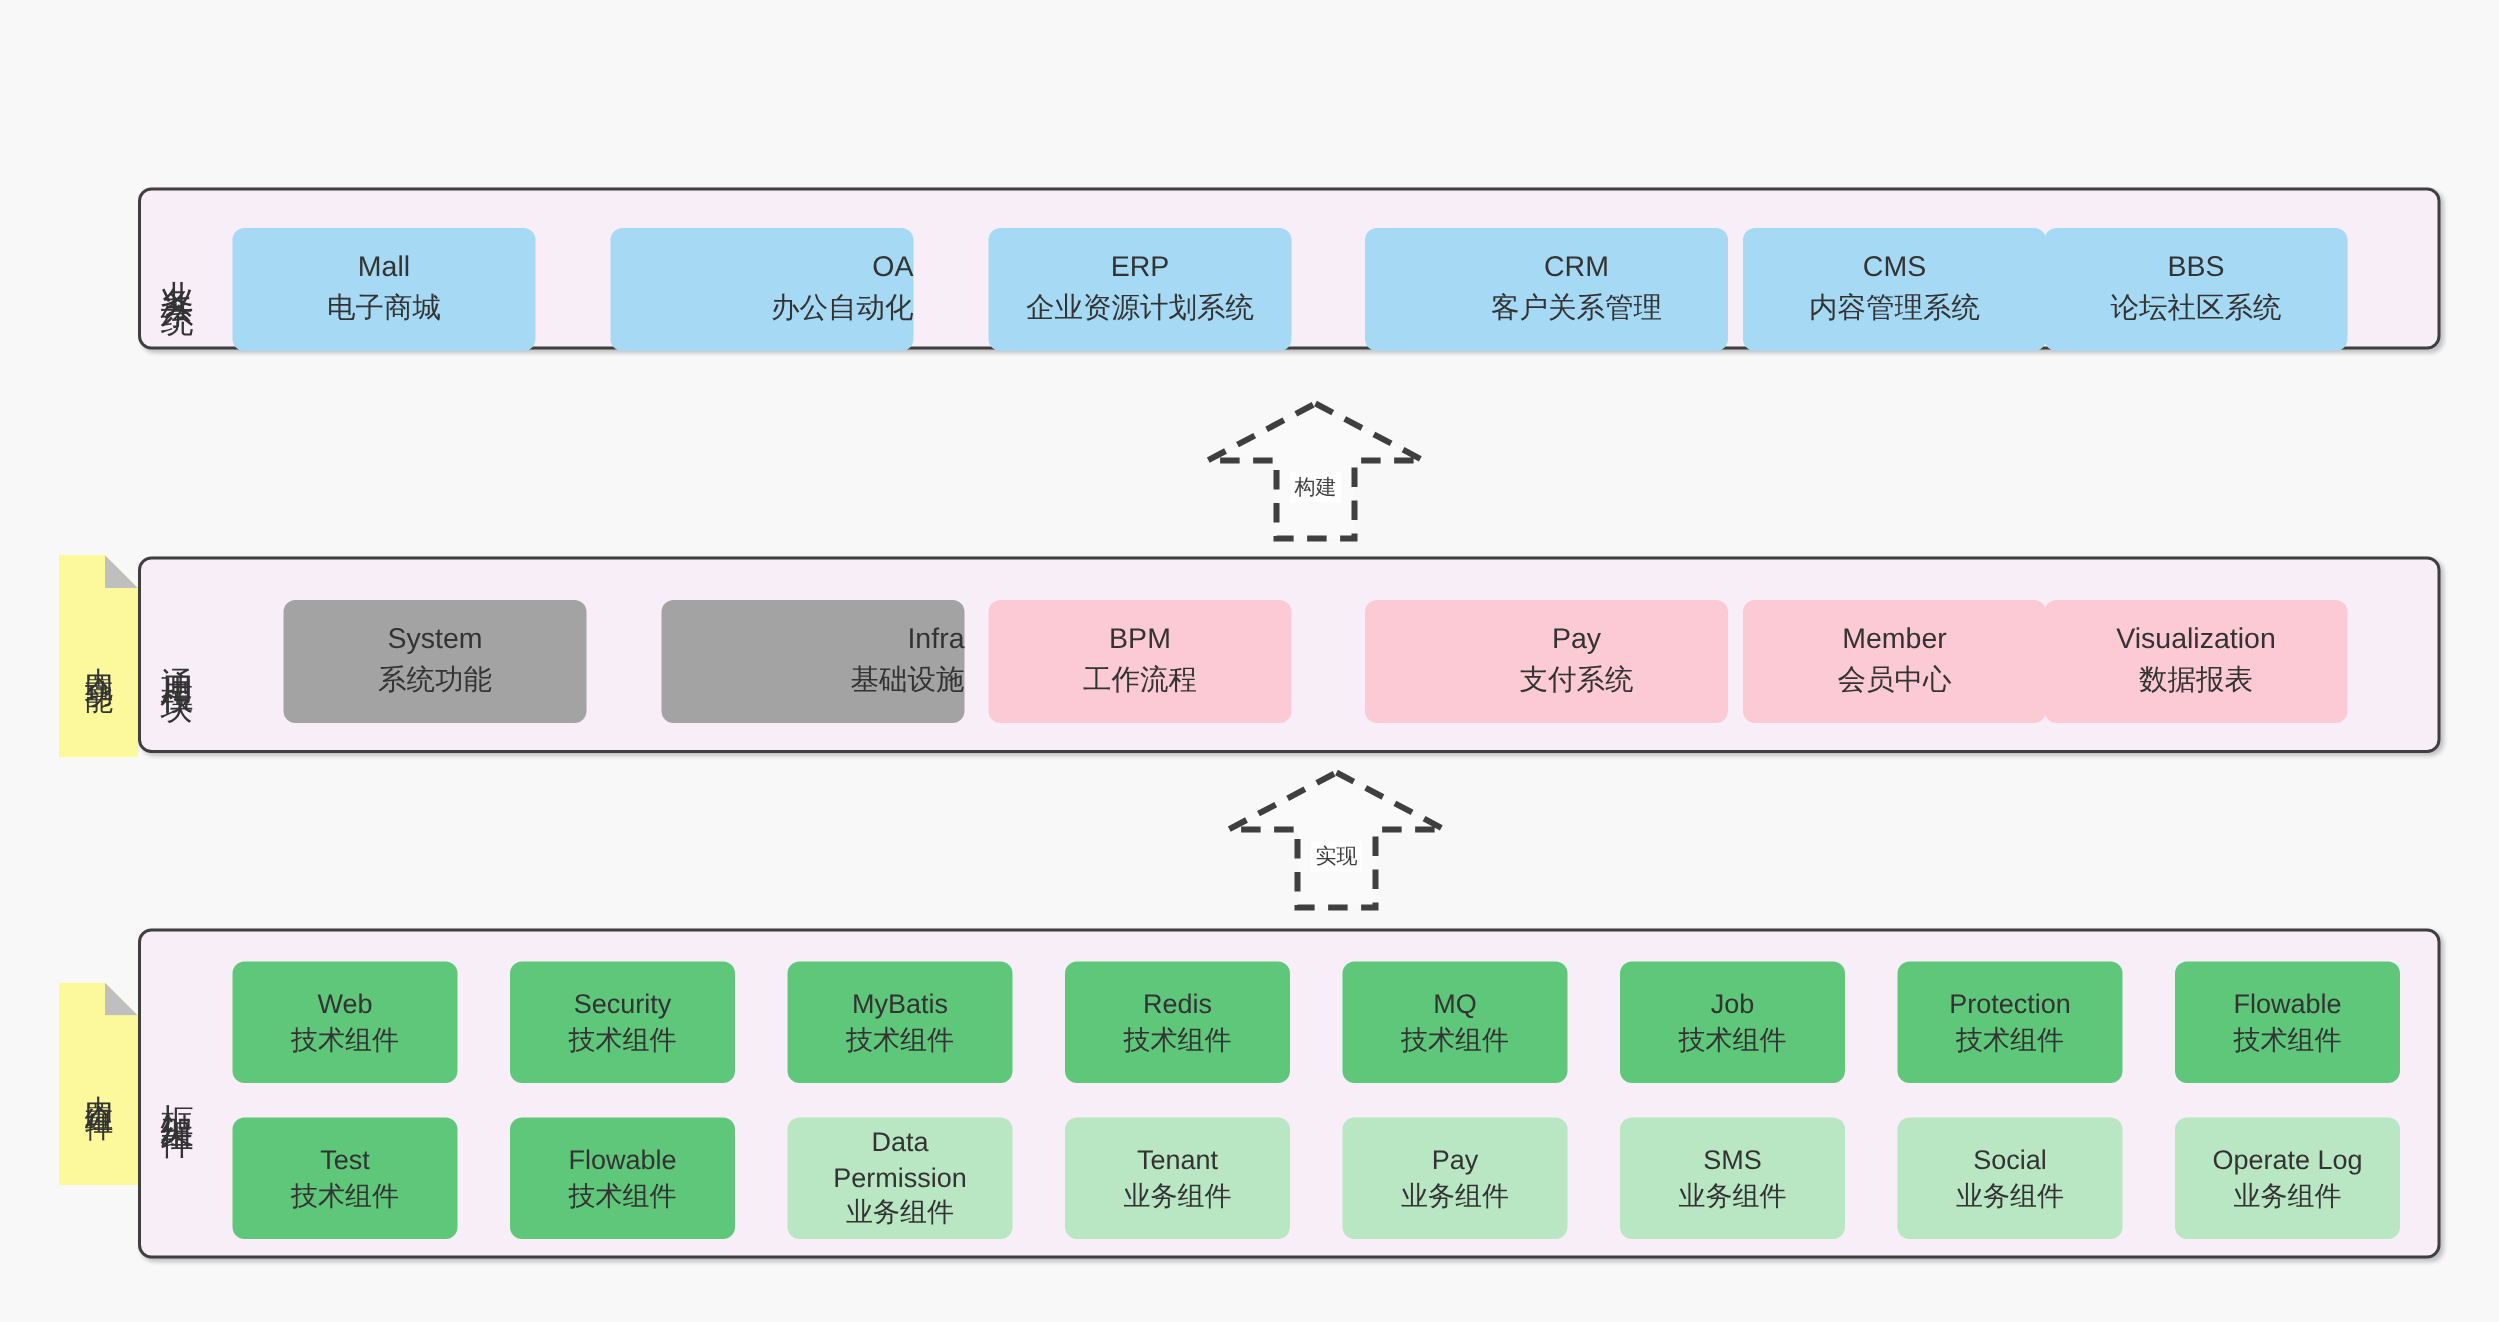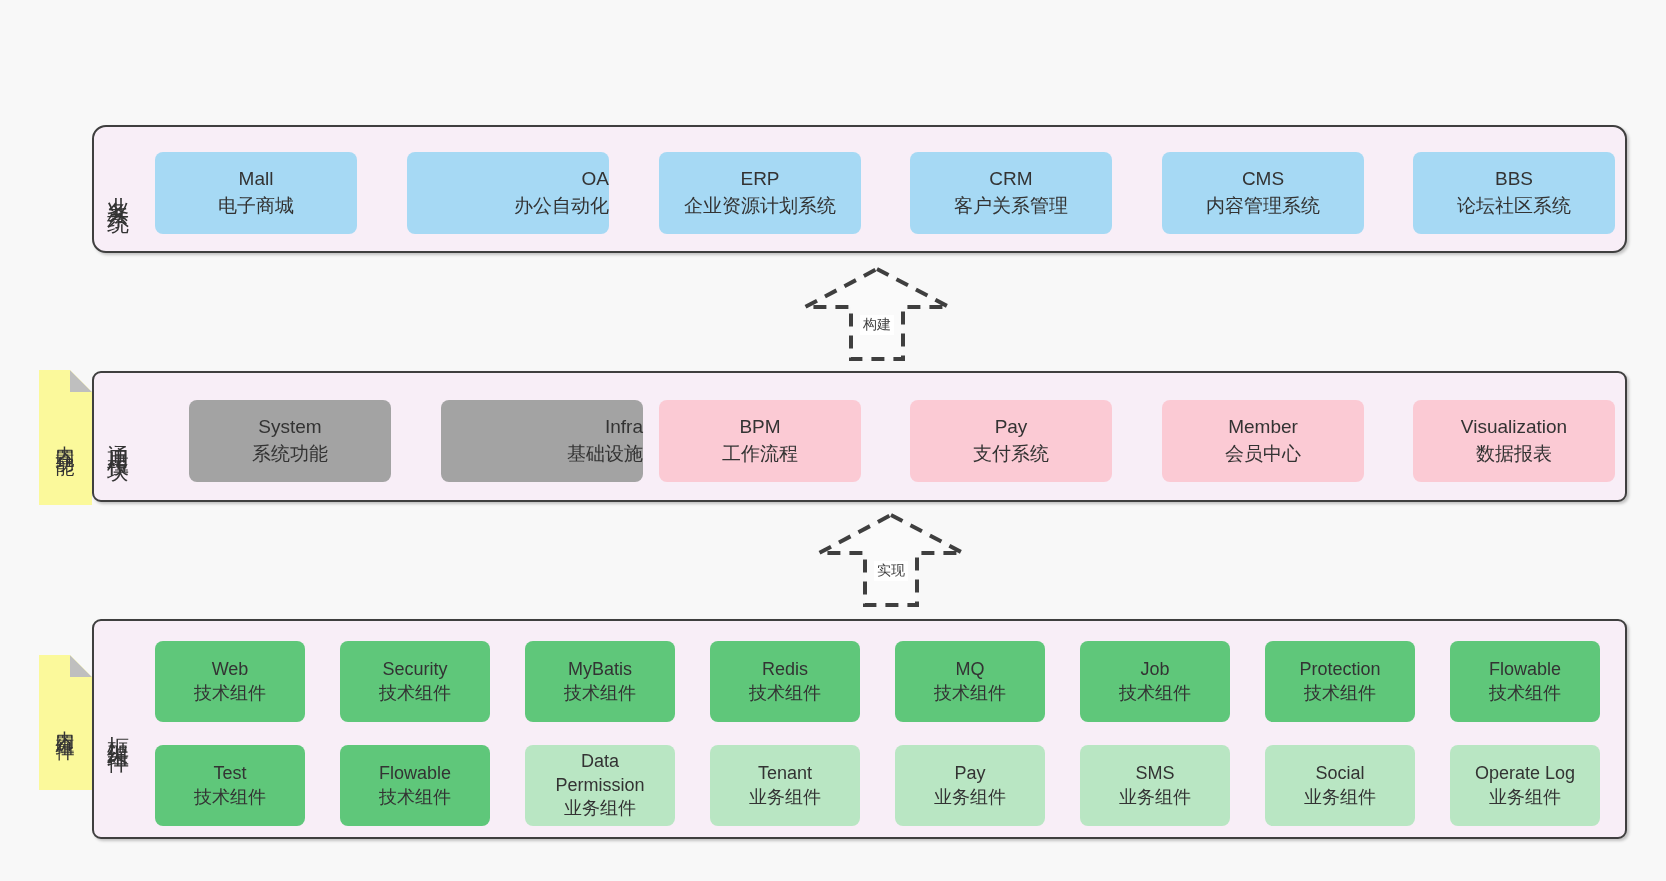--- a/index.html
+++ b/index.html
@@ -11,21 +11,21 @@
   }
   .vtext { writing-mode:vertical-rl; text-orientation:upright; }
 
   
   .band {
     position:absolute; left:92px; width:1535px; box-sizing:border-box;
     background:#f8eef7; border:2px solid #3f3f3f; border-radius:9px;
     box-shadow:2px 2px 3px rgba(0,0,0,.22);
     z-index:1;
   }
-  #band1 { top:125px; height:128px;border-radius:14px; }
+  #band1 { top:125px; height:108px; }
   #band2 { top:371px; height:131px; }
   #band3 { top:619px; height:220px; }
   .band-label {
     position:absolute; left:13px; top:50%; transform:translateY(-50%);
     font-size:22px; letter-spacing:5px; line-height:1; color:#333;
   }
 
   
   .bx {
     position:absolute; border-radius:8px;
@@ -34,21 +34,21 @@
   }
   .bx span { display:block; }
   .band12 { width:202px; height:82px; font-size:19px; line-height:1.42; }
   .band3  { width:150px; height:81px; font-size:18px; line-height:1.32; }
   .blue  { background:#a6d9f4; }
   .red   { background:#a3a3a3;margin-left:34px; }
   .pink  { background:#fbcad4; }
   .gdark { background:#5fc77a; }
   .glight{ background:#b9e6c3; }
   
-  .c1{left:61px;} .c2{left:313px;align-items:flex-end;} .c3{left:565px;} .c4{left:816px;} .c5{left:1068px;} .c6{left:1319px;}
+  .c1{left:61px;} .c2{left:313px;align-items:flex-end;} .c3{left:565px;} .c4{left:816px;padding-left:40px;} .c5{left:1068px;} .c6{left:1269px;}
   #band1 .bx { top:25px; }
   #band2 .bx { top:27px; }
   
   .g1{left:61px;} .g2{left:246px;} .g3{left:431px;} .g4{left:616px;}
   .g5{left:801px;} .g6{left:986px;} .g7{left:1171px;} .g8{left:1356px;}
   .r1{top:20px;} .r2{top:124px;}
   .wrap3 .box-title { max-width:104px; }
 
   
   .sticky {

